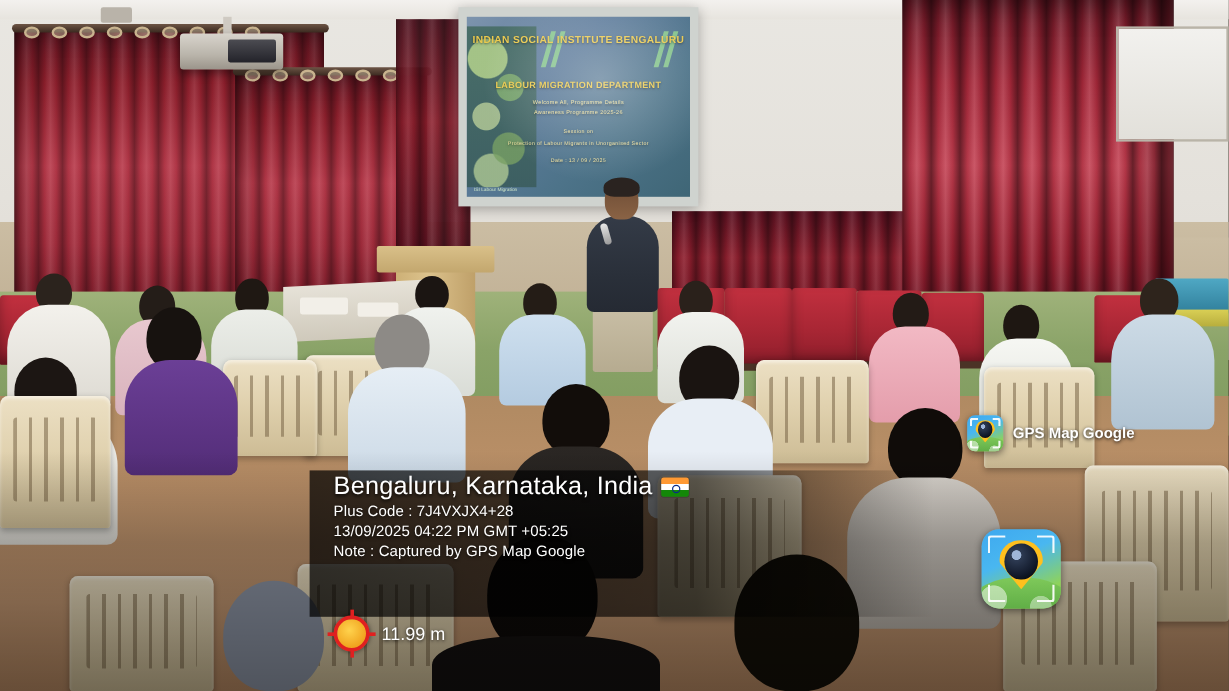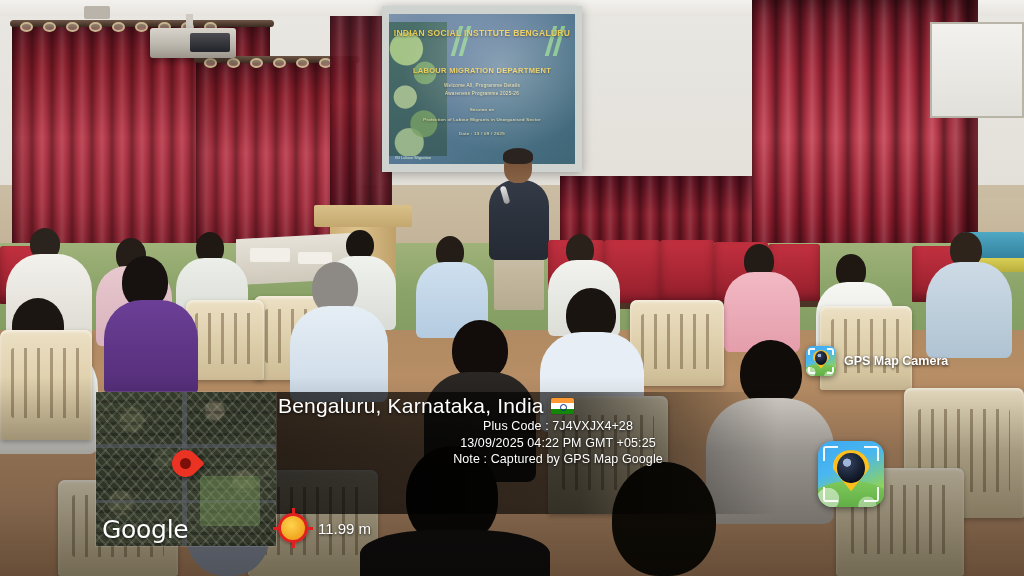--- a/index.html
+++ b/index.html
@@ -293,21 +293,21 @@
     background:#7c1008; border-radius:50%;
   }
   .google-wm{
     position:absolute; left:6px; bottom:2px;
     font-size:25px; color:#fff; font-weight:500; letter-spacing:-.3px;
     text-shadow:0 1px 3px rgba(0,0,0,.7);
     font-family:"DejaVu Sans", sans-serif;
   }
 
   .gps-text{ position:absolute; left:278px; top:394px; width:560px;
-    color:#fff; text-shadow:0 1px 3px rgba(0,0,0,.85);text-align:center; }
+    color:#fff; text-shadow:0 1px 3px rgba(0,0,0,.85); }
   .gps-title{ font-size:21px; font-weight:400; line-height:24px; letter-spacing:.2px;
     display:flex; align-items:center; gap:7px; }
   .flag{
     display:inline-block; width:23px; height:16px; border-radius:2px;
     background:linear-gradient(180deg,#ff9933 0 33.3%,#ffffff 33.3% 66.6%,#138808 66.6% 100%);
     position:relative; box-shadow:0 0 0 .5px rgba(0,0,0,.25);
   }
   .flag::after{
     content:""; position:absolute; left:50%; top:50%;
     width:5px; height:5px; margin:-2.5px 0 0 -2.5px;
@@ -586,29 +586,20 @@
     </div>
     <div class="person">
       <div class="head" style="left:186px; top:484px; width:84px; height:92px; background:#8e96a6;"></div>
     </div>
 
     <div class="overlay-scrim"></div>
   </div>
 
   <div class="text-scrim"></div>
 
-  <div class="map-thumb">
-    <div class="map-noise"></div>
-    <div class="map-road" style="left:0; top:52px; width:180px; height:4px;"></div>
-    <div class="map-road" style="left:86px; top:0; width:5px; height:154px;"></div>
-    <div class="map-road" style="left:0; top:108px; width:180px; height:3px;"></div>
-    <div class="map-green"></div>
-    <div class="map-pin"></div>
-    <div class="google-wm">Google</div>
-  </div>
 
   <div class="gps-text">
     <div class="gps-title">
       <span>Bengaluru, Karnataka, India</span>
       <span class="flag"></span>
     </div>
     <div class="gps-line">Plus Code : 7J4VXJX4+28</div>
     <div class="gps-line">13/09/2025 04:22 PM GMT +05:25</div>
     <div class="gps-line">Note : Captured by GPS Map Google</div>
   </div>
@@ -625,21 +616,21 @@
 
   <div class="gps-badge">
     <div class="app-icon small">
       <div class="globe"></div>
       <div class="pin"></div>
       <div class="br tl"></div>
         <div class="br tr"></div>
       <div class="br bl"></div>
         <div class="br br2"></div>
     </div>
-    <div class="badge-label">GPS Map Camera</div>
+    <div class="badge-label">GPS Map Google</div>
   </div>
 
   <div class="app-icon large">
     <div class="globe"></div>
     <div class="pin"></div>
     <div class="br tl"></div>
       <div class="br tr"></div>
     <div class="br bl"></div>
       <div class="br br2"></div>
   </div>

